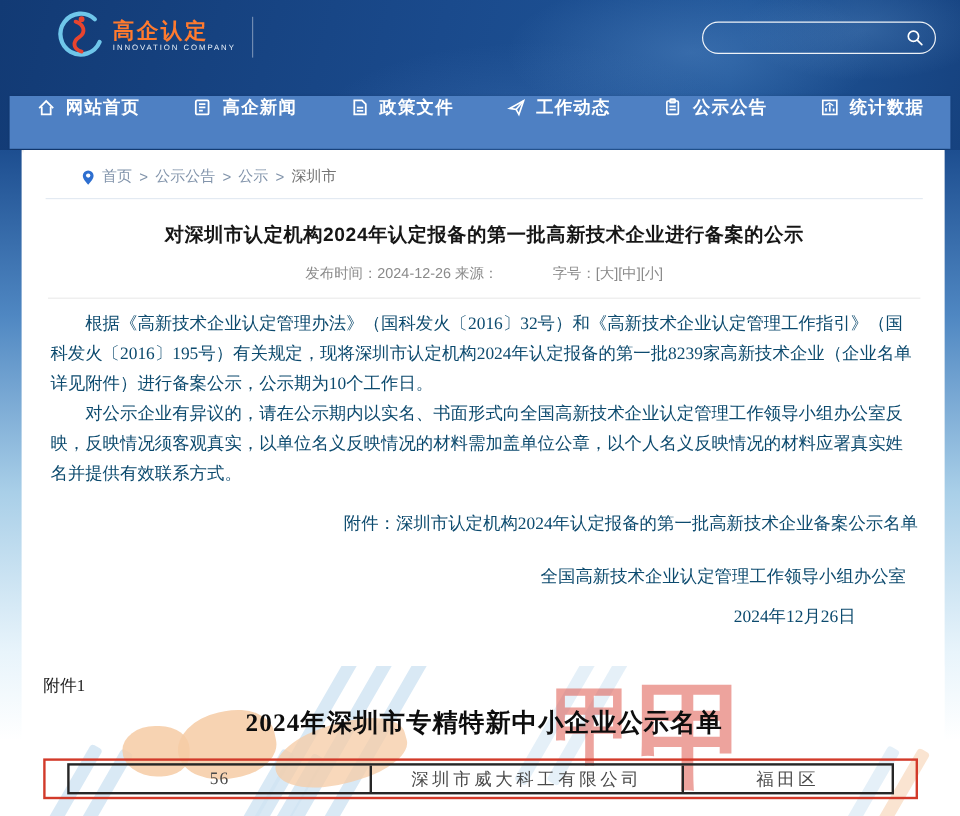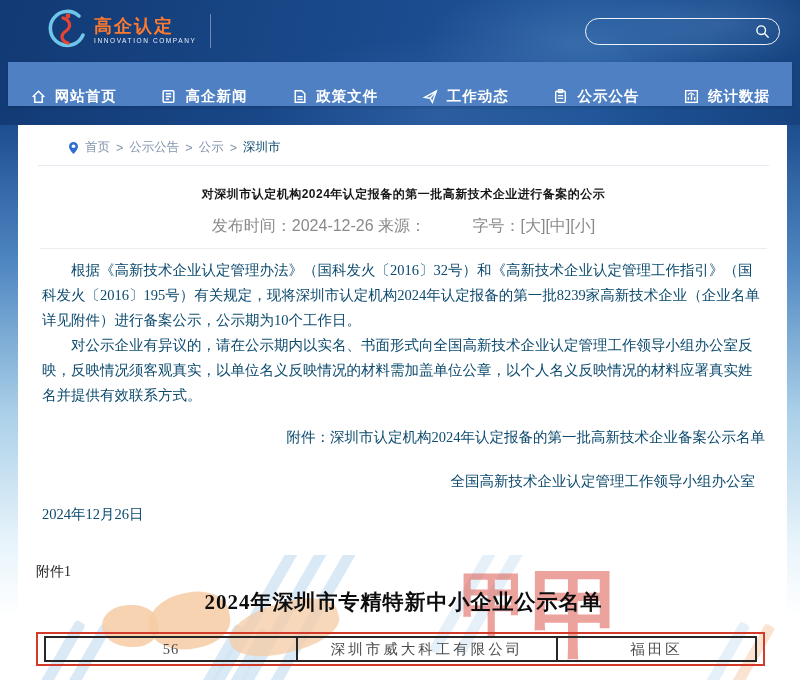--- a/index.html
+++ b/index.html
@@ -23,74 +23,74 @@
   .logo-en { font-size:6.5px; color:#e9f1fa; letter-spacing:1.6px; margin-top:3px; }
   .v-div { width:1px; height:34px; background:rgba(255,255,255,.38); margin:0 12px 0 14px; }
   .site-title { font-family:"Liberation Serif", serif; font-weight:bold; font-size:25px;
                 color:#fdfdfd; letter-spacing:2px; text-shadow:0 1px 2px rgba(0,0,0,.35); }
   .search { margin-left:auto; width:195px; height:27px; border:1.5px solid rgba(255,255,255,.92);
             border-radius:14px; display:flex; align-items:center; padding:0 9px 0 12px; }
   .search input { flex:1; border:none; outline:none; background:transparent; color:#fff;
                   font-size:12px; min-width:0; }
 
   
-  .nav { position:absolute; left:8px; right:8px; top:62px; height:44px; background:#4e80c3;
-         display:flex; align-items:flex-end; justify-content:space-around;
+  .nav { position:absolute; left:8px; right:8px; top:80px; height:44px; background:#4e80c3;
+         display:flex; align-items:flex-start; justify-content:space-around;
          box-shadow:0 1px 3px rgba(0,0,0,.18); }
   .nav-item { display:flex; align-items:center; gap:8px; color:#fff; font-size:14.5px;
               font-weight:bold; cursor:pointer; letter-spacing:1px; }
 
   
   .sidebar-strip { position:absolute; top:125px; height:492px;
          background:linear-gradient(180deg,#1d4e90 0%,#4f87c2 28%,#a9cfe8 58%,#e8f4fb 85%,#ffffff 100%); }
   .strip-left  { left:0;  width:18px; }
   .strip-right { right:0; width:13px; }
 
   
   .card { position:absolute; left:20px; top:125px; width:767px; height:555px; background:#fff; }
 
   .breadcrumb { display:flex; align-items:center; gap:6px; padding:14px 20px 9px 48px;
                 font-size:12.5px; color:#8294ab; }
   .crumb { cursor:pointer; }
-  .crumb-last { color:#0c4a6e; }
+  .crumb-last { color:#737373; }
   .hr1 { border-top:1px solid #e3eaf2; margin:0 18px; }
-  .art-title { text-align:center; font-weight:bold; font-size:12px; color:#161616;
+  .art-title { text-align:center; font-weight:bold; font-size:16px; color:#161616;
                margin:20px 30px 0; letter-spacing:.5px; }
-  .meta { text-align:center; font-size:16px; color:#8a8a8a; margin-top:13px; }
+  .meta { text-align:center; font-size:12px; color:#8a8a8a; margin-top:13px; }
   .meta .fs-group { margin-left:42px; }
   .meta .fs-opt { cursor:pointer; }
   .hr2 { border-top:1px solid #ececec; margin:11px 20px 0; }
 
   .body-text { padding:9px 22px 0; font-family:"Liberation Serif", serif; font-size:14.5px;
                color:#0c4a6e; line-height:1.72; }
   .body-text p { text-indent:2em; }
   .fax { margin-top:10px; text-indent:2em; }
   .attach-line { margin-top:17px; text-indent:2em;text-align:right; }
   .sig-office { margin-top:19px; text-align:right; padding-right:10px; }
-  .sig-date { margin-top:8px; padding-right:52px; }
+  .sig-date { margin-top:8px; text-align:right; padding-right:52px; }
 
   
   .scan { position:absolute; left:0; right:0; top:430px; height:125px; background:#fff; overflow:hidden; }
   .scan .wm { position:absolute; z-index:1; }
   .stripe { width:11px; border-radius:3px; background:#cfe4f2; transform:rotate(30deg); opacity:.8; }
   .stripe.lite { opacity:.55; }
   .stripe.peach { background:#f6d2b2; opacity:.6; }
   .blob { background:#f6cba4; opacity:.85; border-radius:52% 48% 45% 55%; }
   .stamp { left:440px; top:12px; color:rgba(222,88,76,.55); font-family:"Liberation Serif", serif;
            font-weight:bold; line-height:1; white-space:nowrap; }
   .stamp .g1 { font-size:70px; vertical-align:18px; }
   .stamp .g2 { font-size:96px; }
 
   .attach-label { position:absolute; z-index:2; left:16px; top:8px; font-size:14px; color:#222;
                   font-family:"Liberation Serif", serif;text-align:center; }
   .scan-title { position:absolute; z-index:2; left:0; right:0; top:33px; text-align:center;
                 font-family:"Liberation Serif", serif; font-weight:bold; font-size:21px;
                 color:#0d0d0d; letter-spacing:1px; }
   .row-wrap { position:absolute; z-index:2; left:16px; top:77px; width:729px; height:34px;
-              border:2px solid #d23a2a; padding:2px 6px; }
+              border:2px solid #d23a2a; padding:2px 18px; }
   .row-inner { display:flex; height:100%; border:2px solid #262626; }
   .cell { display:flex; align-items:center; justify-content:center;
           font-family:"Liberation Serif", serif; font-size:14.5px; color:#4a4a4a;
           letter-spacing:3px; background:transparent; }
   .cell-no { width:250px; letter-spacing:1px; }
   .cell-company { width:260px; border-left:2px solid #262626; }
   .cell-district { flex:1; border-left:2px solid #262626; }
 
   svg { display:block; }
 </style>

